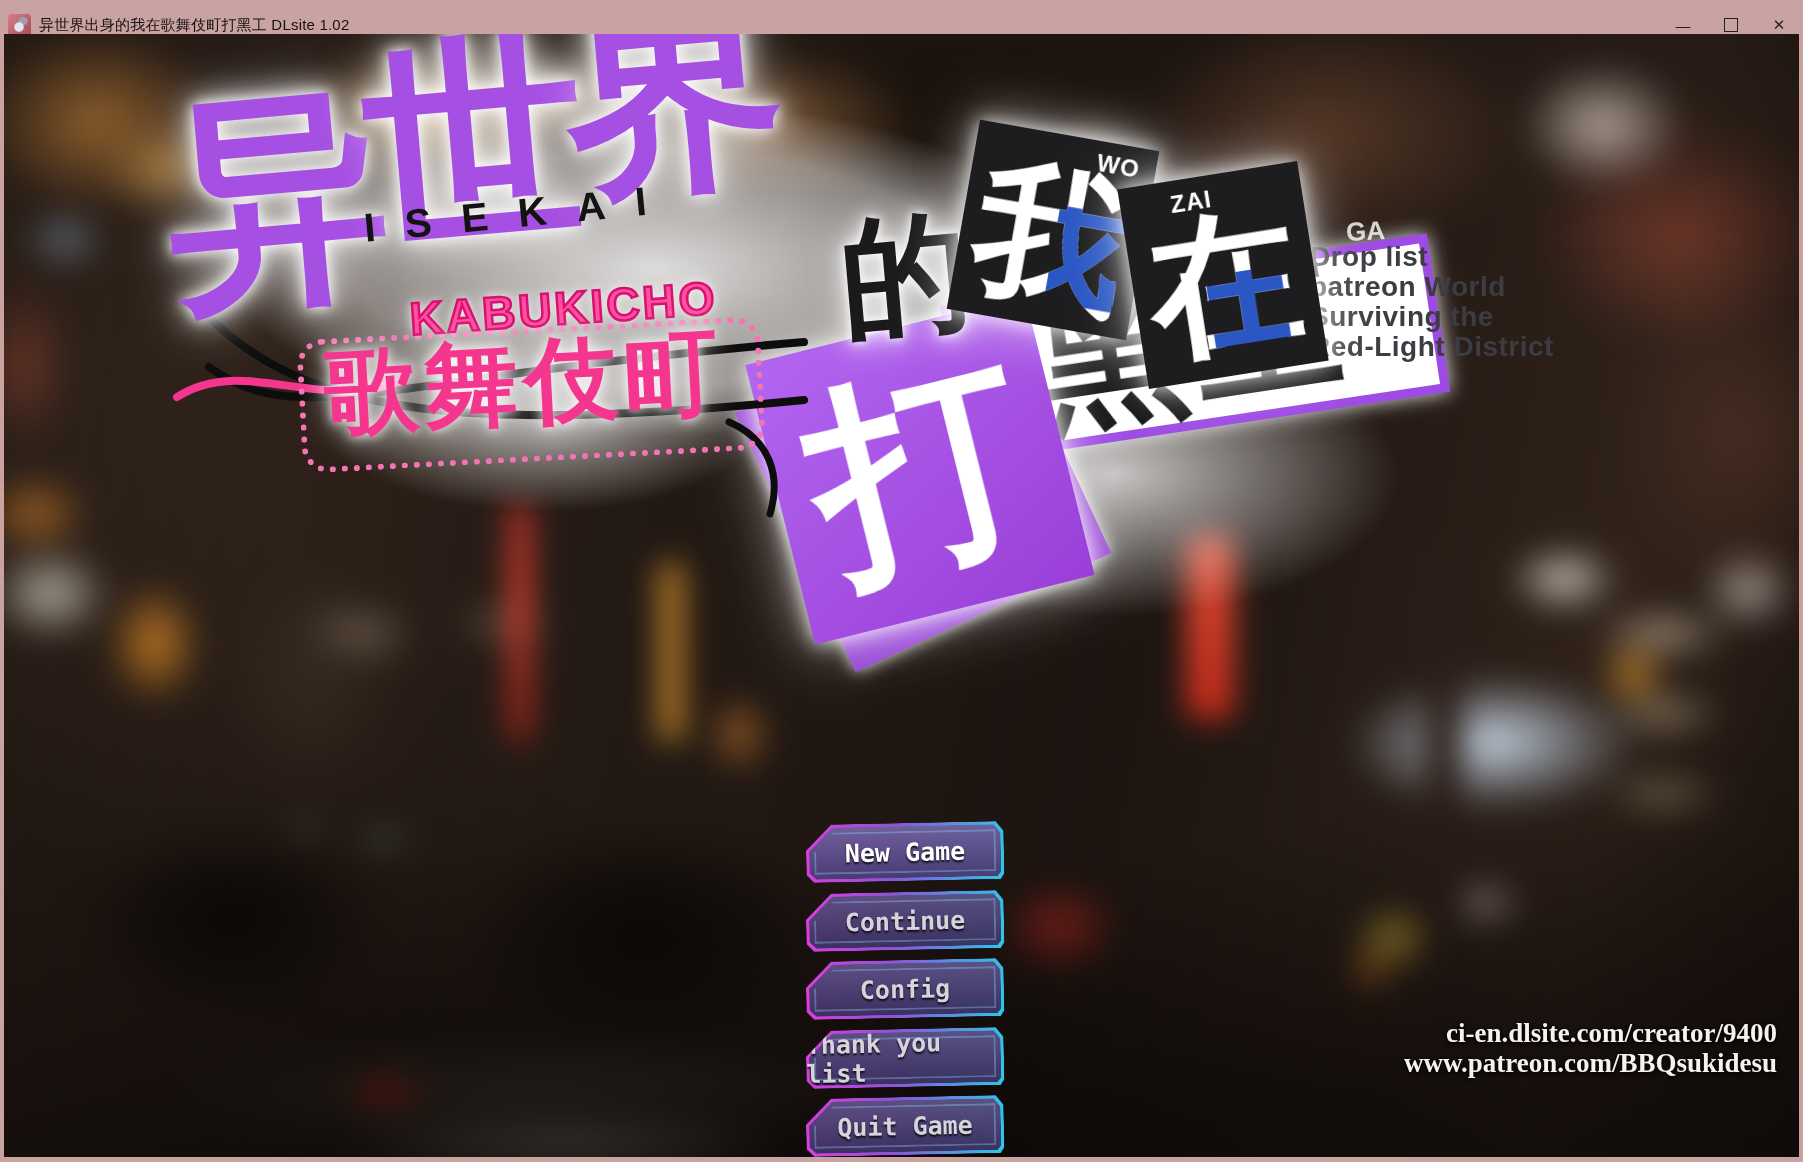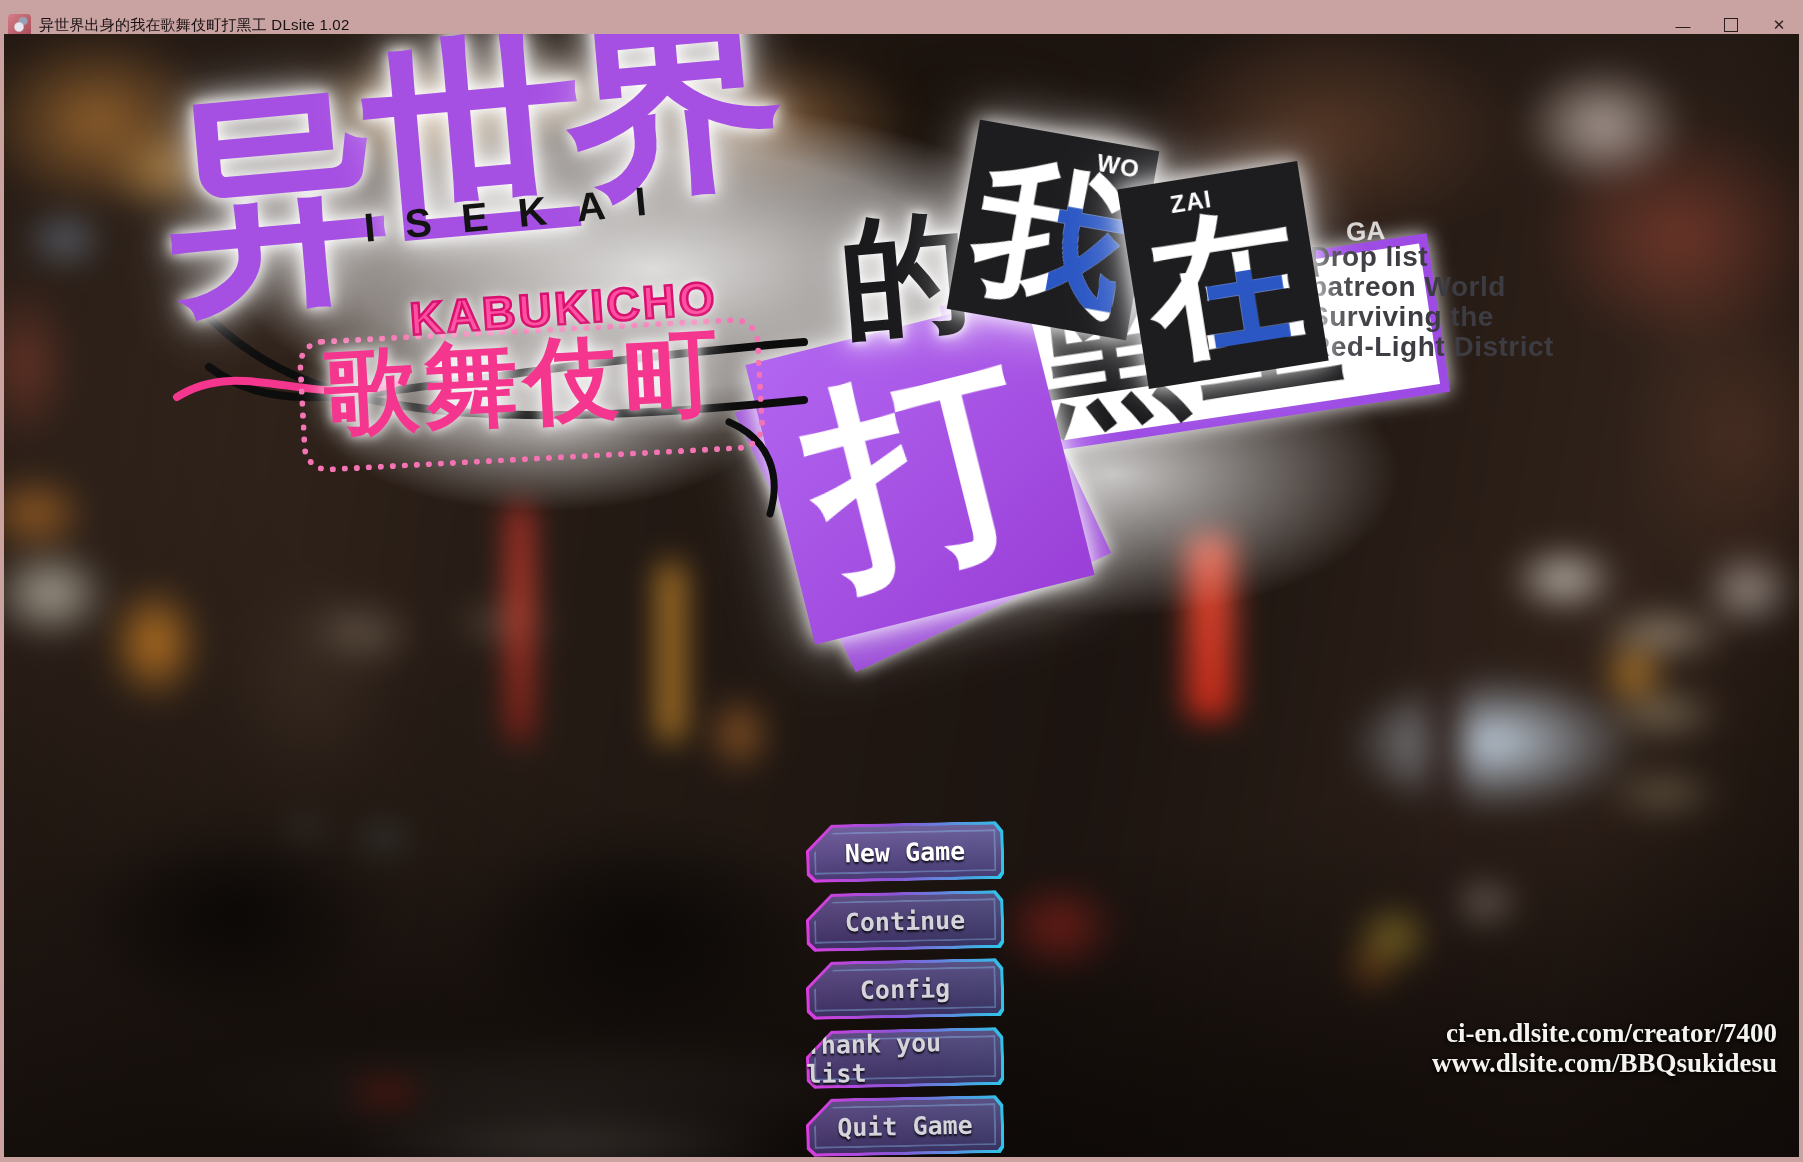--- a/index.html
+++ b/index.html
@@ -263,18 +263,18 @@
         <div class="btn-label">Thank you list</div>
       </div>
       <div class="menu-btn mb4">
         <div class="btn-fill"></div>
         <div class="btn-line"></div>
         <div class="btn-label">Quit Game</div>
       </div>
     </div>
 
     <div class="links">
-      <div>ci-en.dlsite.com/creator/7400</div>
-      <div>www.dlsite.com/BBQsukidesu</div>
+      <div>ci-en.dlsite.com/creator/9400</div>
+      <div>www.patreon.com/BBQsukidesu</div>
     </div>
 
   </div>
 </div>
 
 </body></html>

